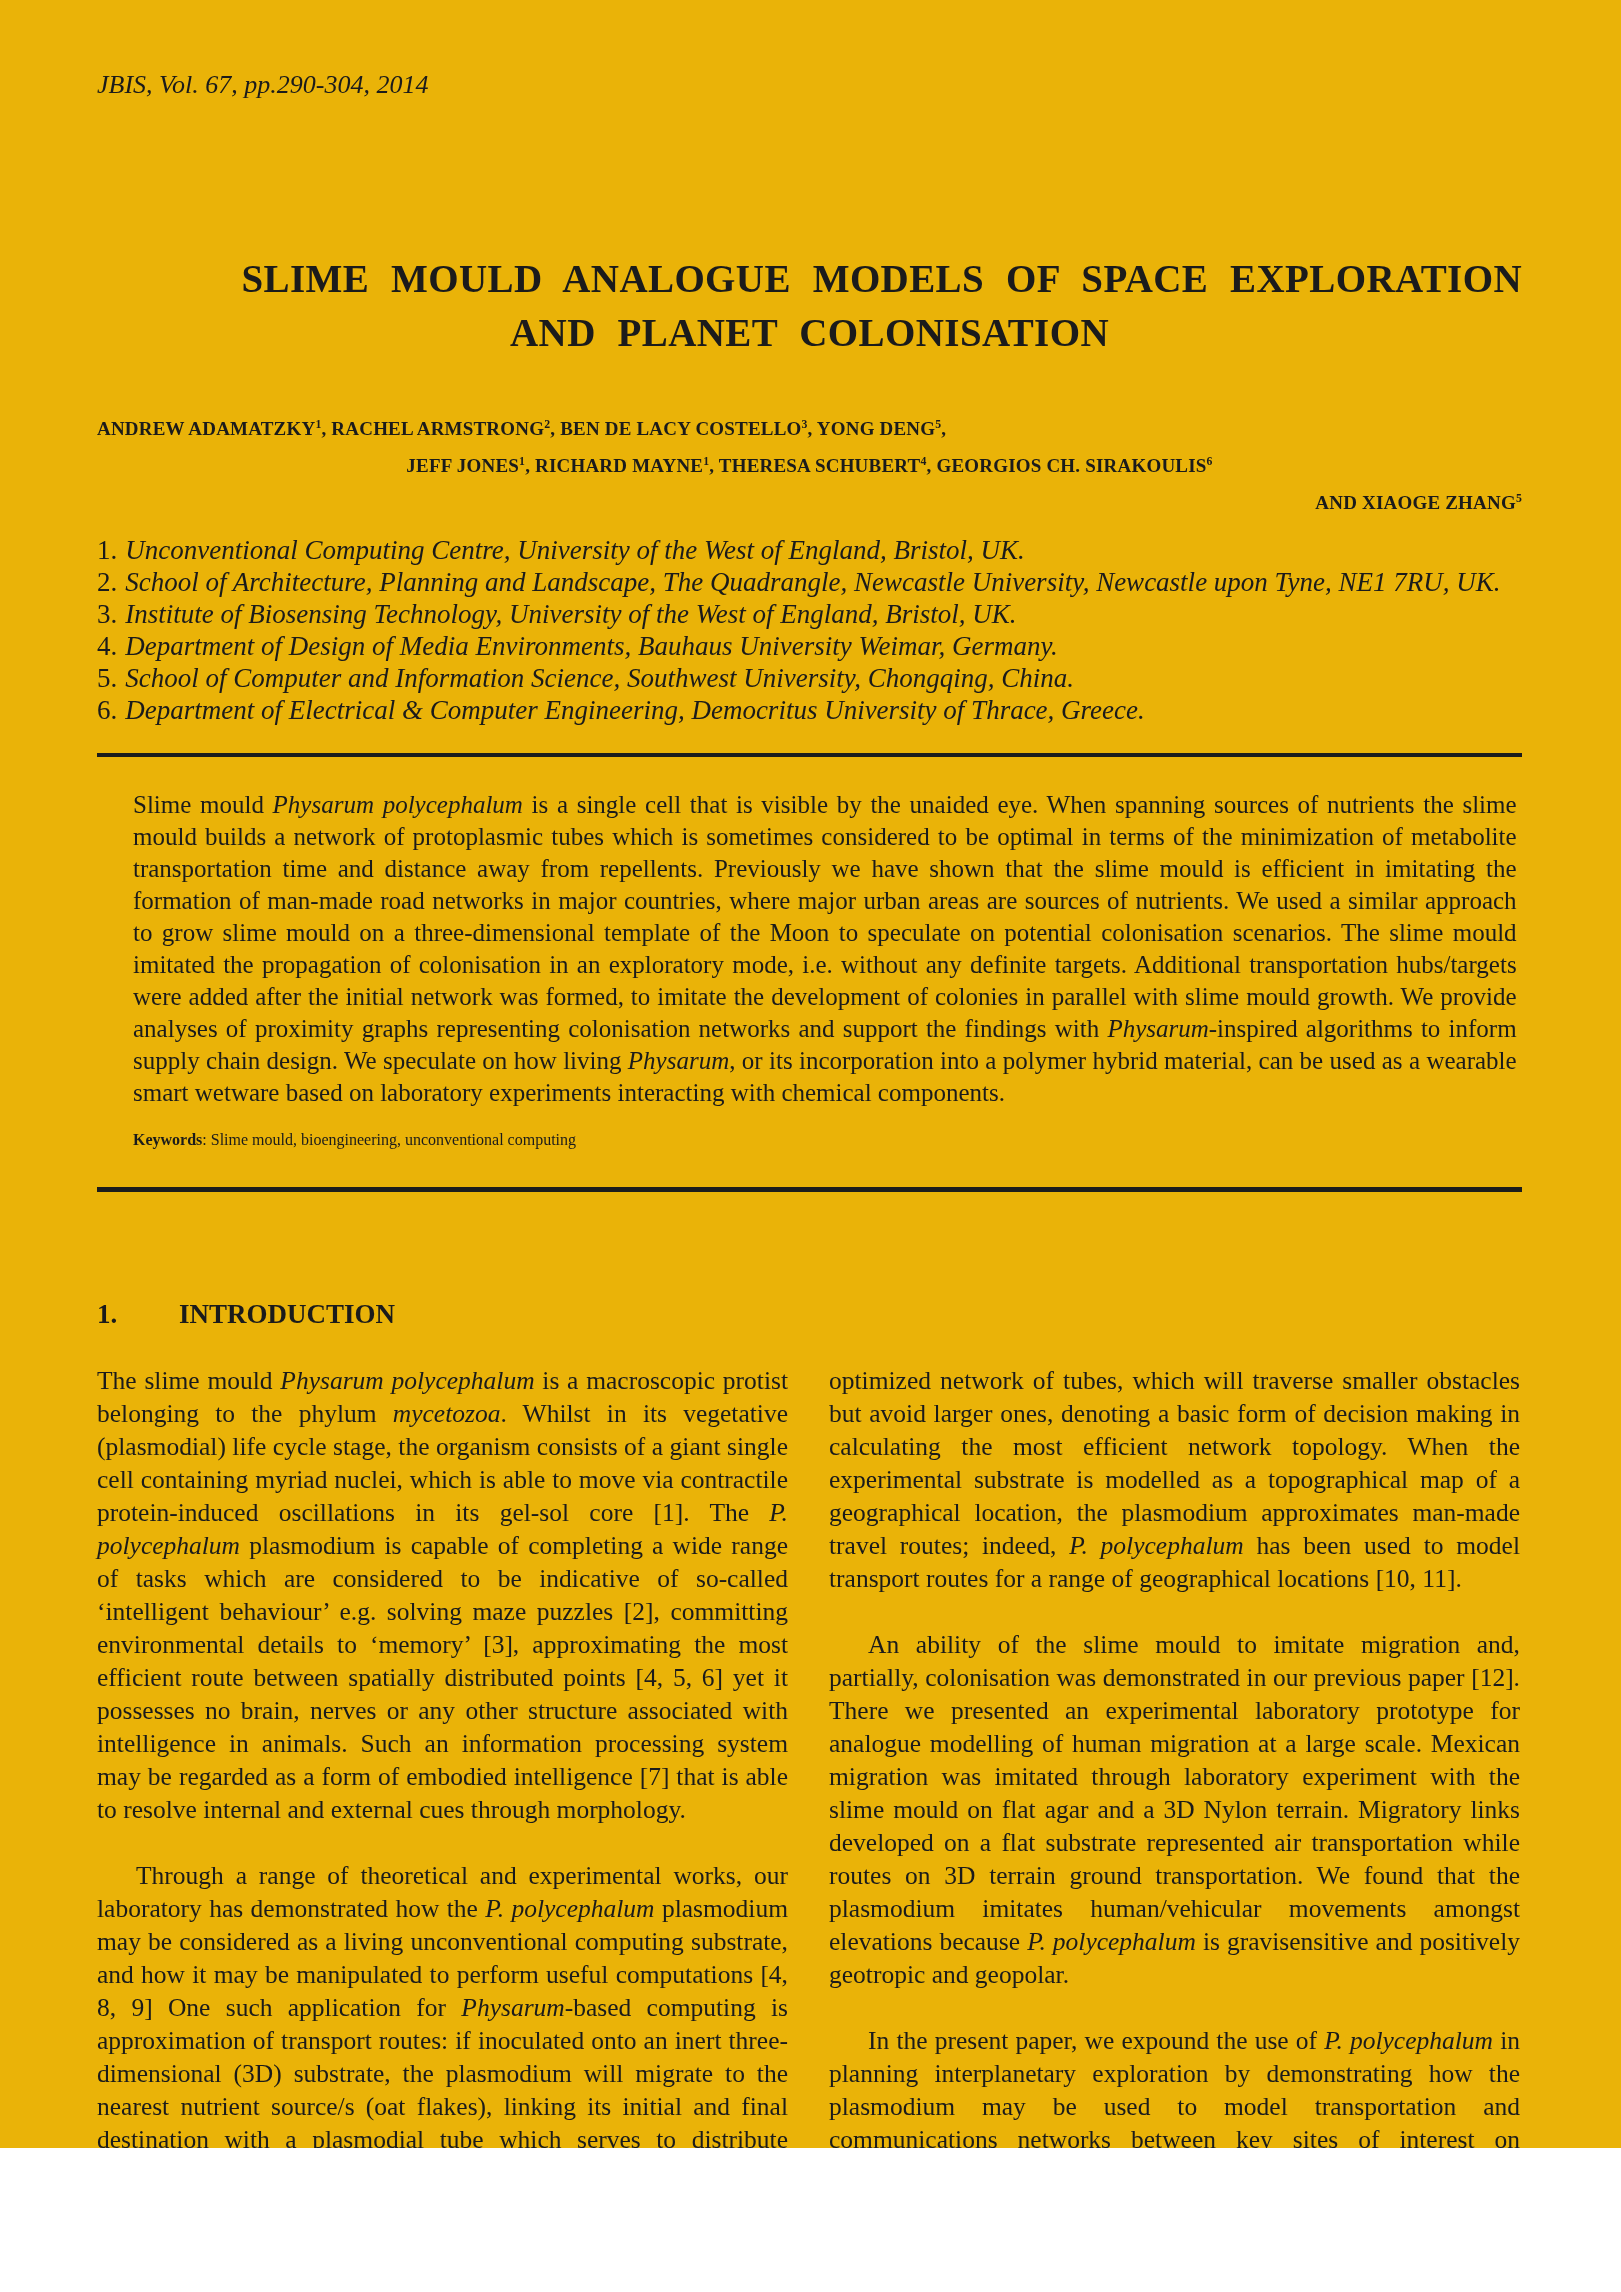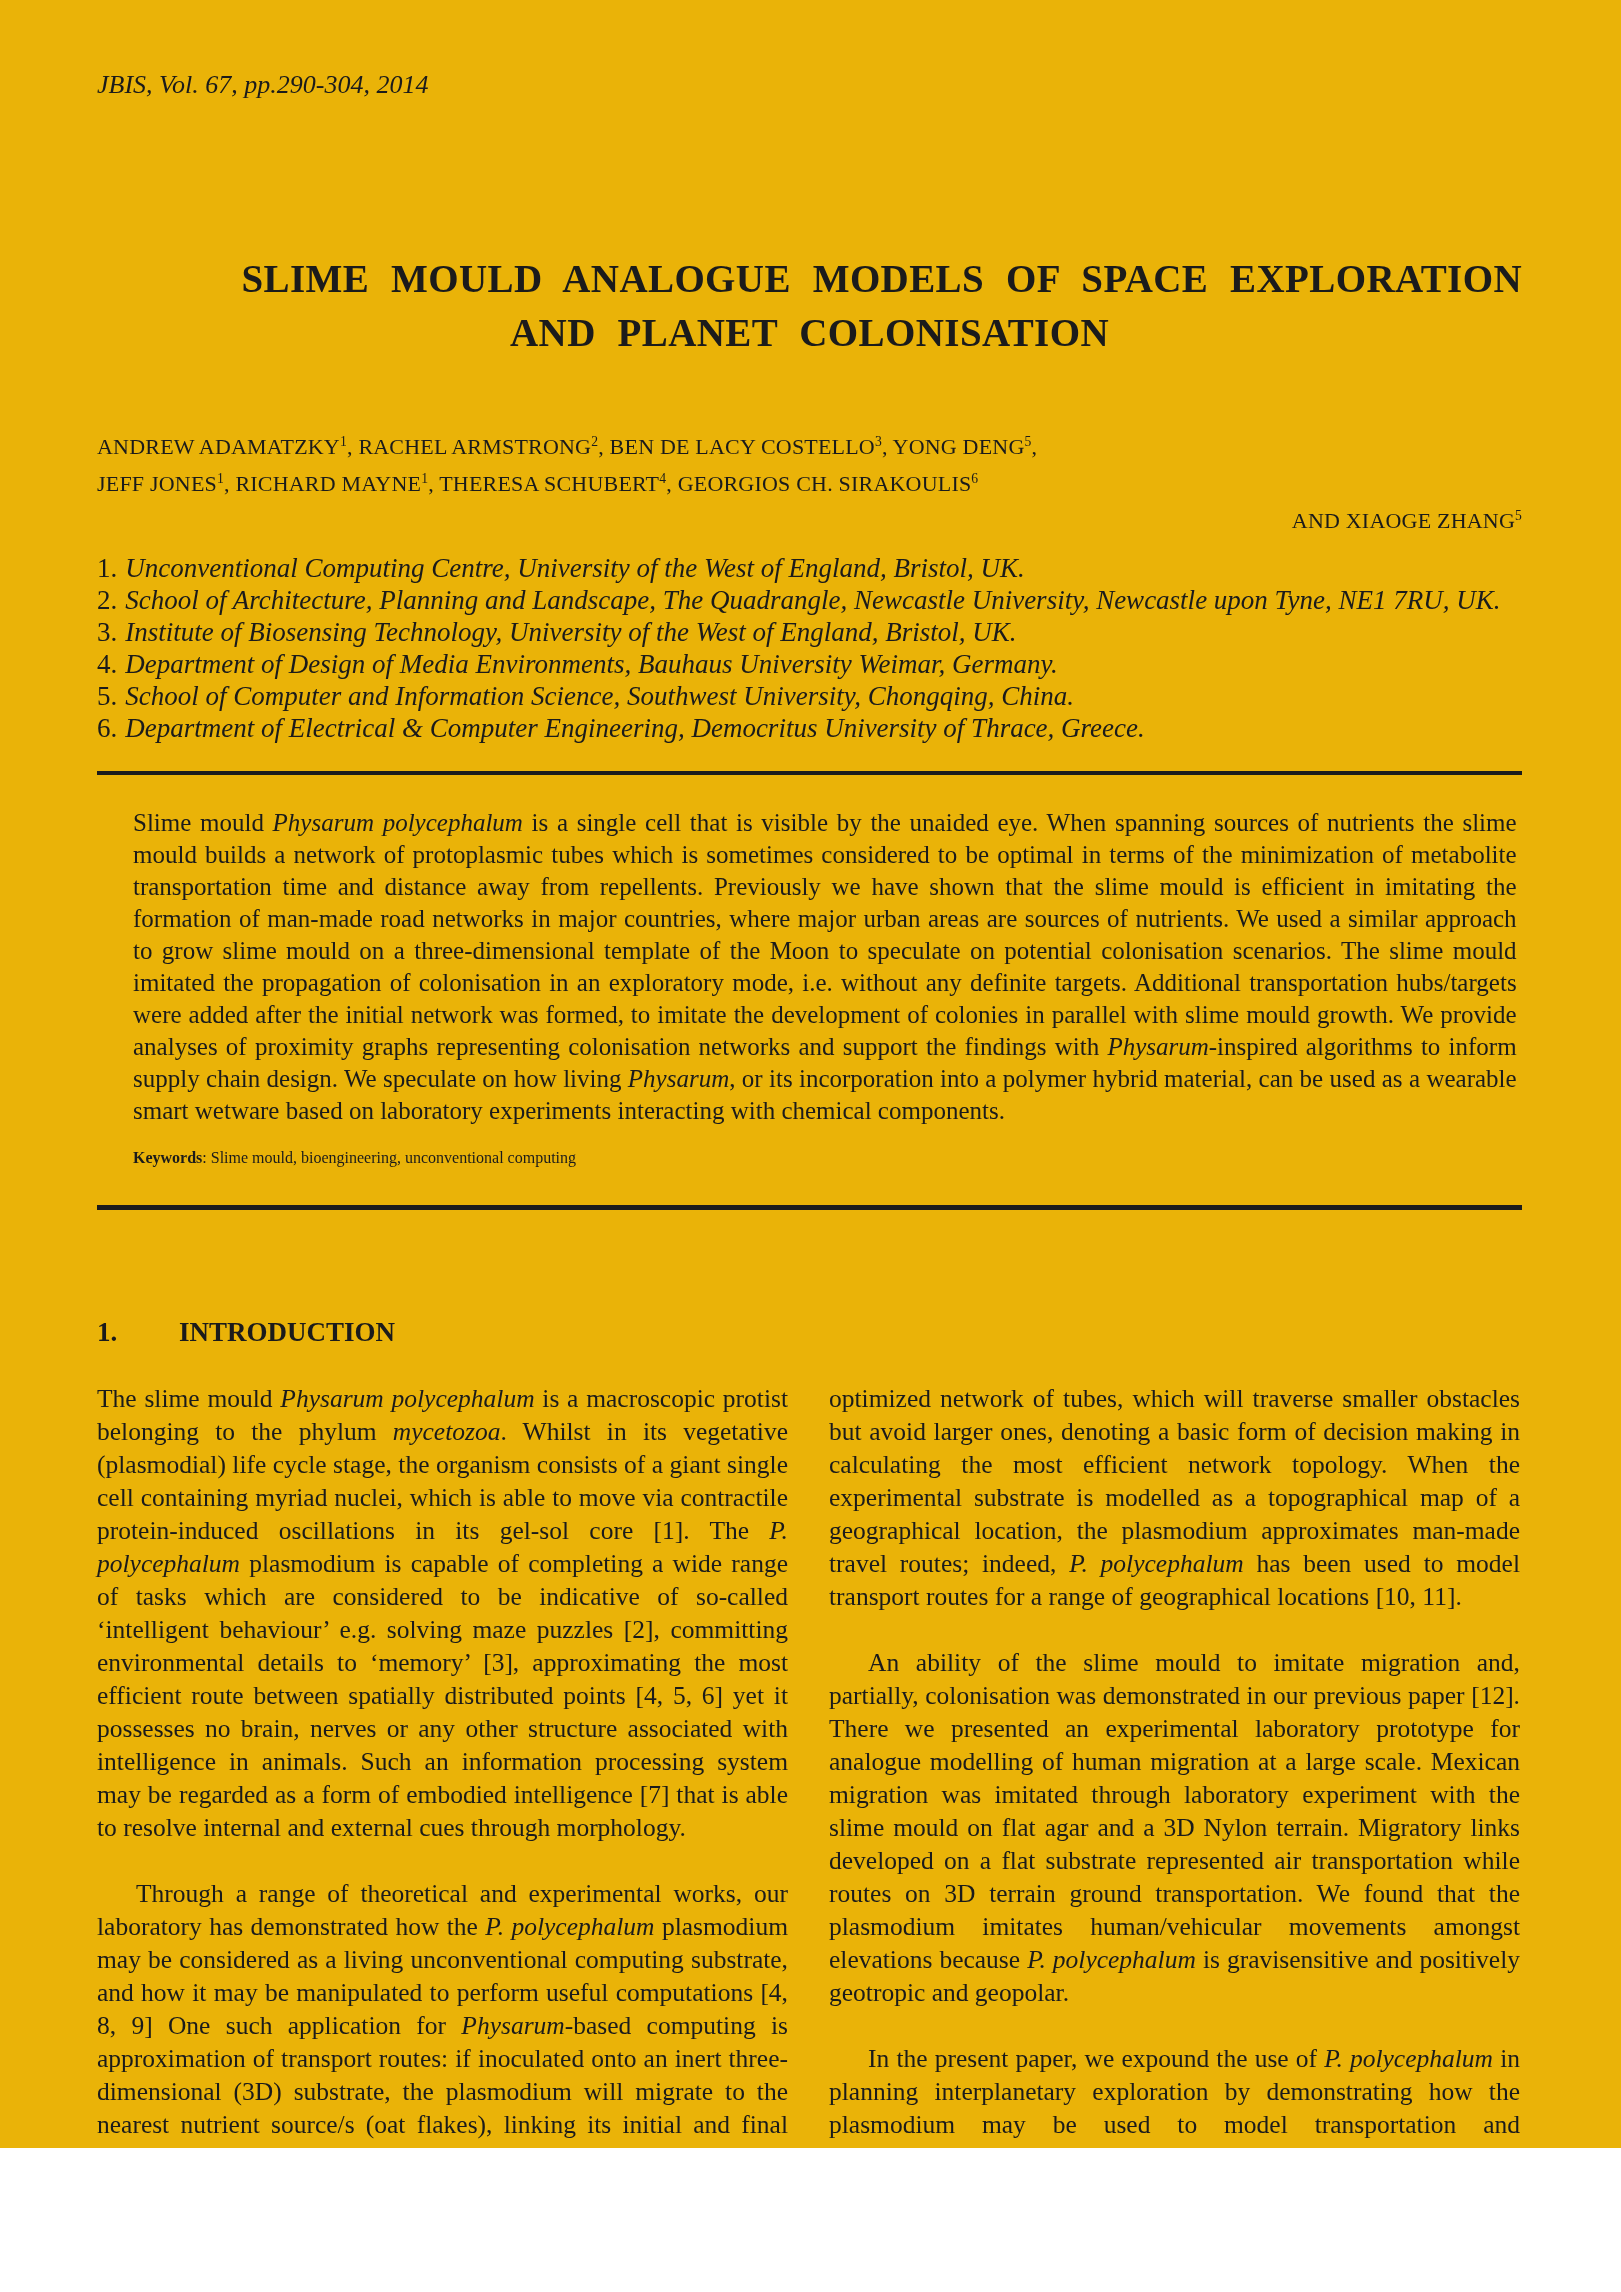--- a/index.html
+++ b/index.html
@@ -25,28 +25,28 @@
     font-weight: bold;
     font-size: 39px;
     line-height: 54px;
     letter-spacing: 0.4px;
     word-spacing: 0.30em;
   }
   .title-line-1 { text-align: right; }
   .title-line-2 { text-align: center; }
 
   .authors-block {
-    margin-top: 68px;
-    font-weight: normal;
-    font-size: 22px;
+    margin-top: 50px;
+    font-weight: bold;
+    font-size: 19px;
     line-height: 37px;
     letter-spacing: 0.2px;
   }
   .author-line-1 { text-align: left; }
-  .author-line-2 { text-align: left; }
+  .author-line-2 { text-align: center; }
   .author-line-3 { text-align: right; }
 
   .affiliations { margin-top: 12.5px; font-size: 27px; line-height: 32px; }
   .affil-num { font-style: normal; margin-right: 8px; }
   .affil-text { font-style: italic; }
 
   .rule {
     height: 4.5px;
     background: #1c1c1c;
     border: none;

